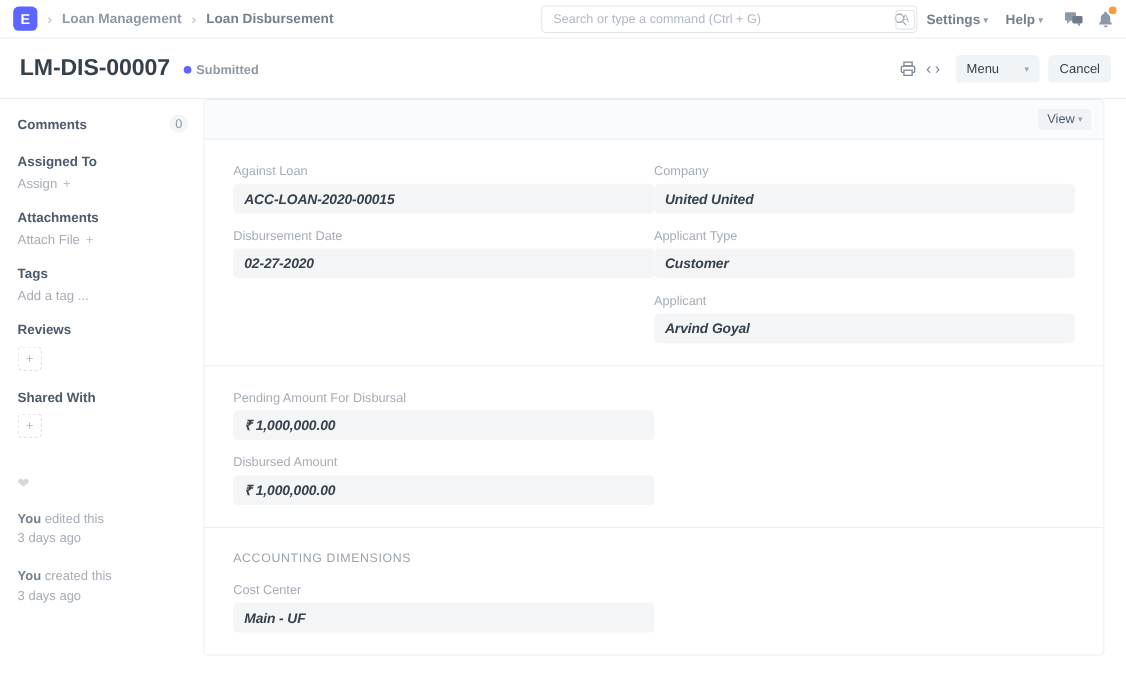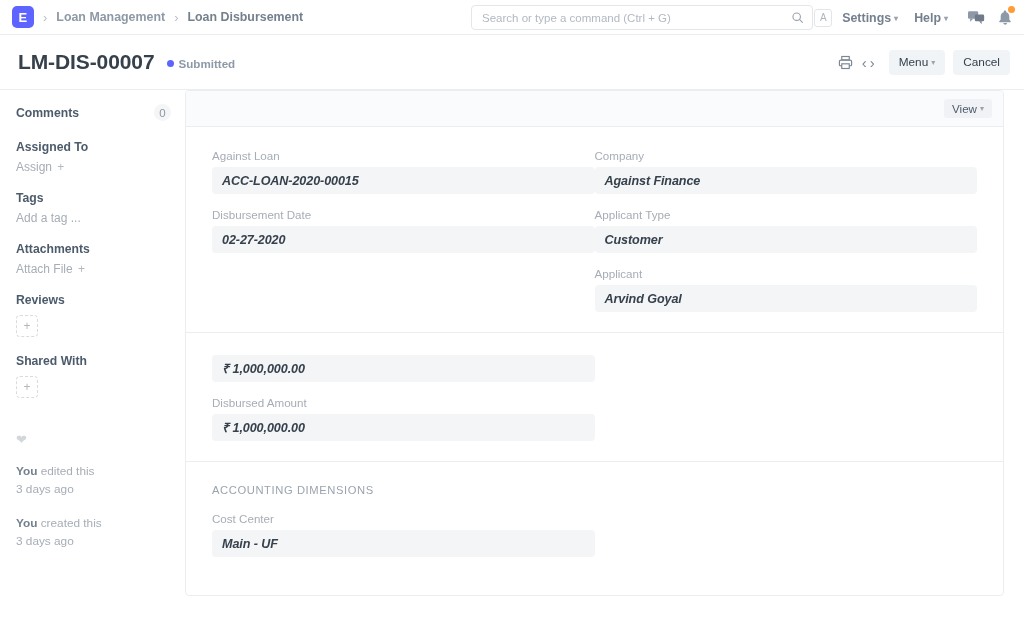--- a/index.html
+++ b/index.html
@@ -42,21 +42,21 @@
   .bc-link {
     font-size: 12.4px;
     color: #8d99a6;
     font-weight: bold;
     white-space: nowrap;
   }
   .bc-link.current { color: #74808d; }
 
   .search-wrap {
     position: absolute;
-    left: 471px;
+    left: 492px;
     top: 5px;
     width: 342px;
     height: 25px;
   }
   .search-box {
     width: 100%; height: 100%;
     border: 1px solid #e4e7ea;
     border-radius: 4px;
     background: #fff;
     display: flex; align-items: center;
@@ -146,21 +146,21 @@
   .nav-arrow { font-size: 15px; color: #7c8794; line-height: 1; font-weight: 400; }
   .btn {
     height: 25px;
     border-radius: 4px;
     font-size: 11.8px;
     display: inline-flex; align-items: center;
     padding: 0 10px;
     white-space: nowrap;
     color: #36414c;
   }
-  .btn-default { background: #f0f4f7; margin-right: 8px; }
+  .btn-default { background: #f0f4f7; margin-right: 8px; gap: 20px; }
   .btn-cancel { background: #f0f4f7; }
 
   
   .layout {
     display: flex;
     height: 396px;
     background: #fff;
   }
 
   
@@ -355,27 +355,27 @@
         <span class="sb-count">0</span>
       </div>
     </div>
 
     <div class="sb-block">
       <div class="sb-head">Assigned To</div>
       <div class="sb-sub"><span>Assign</span><span class="plus"> +</span></div>
     </div>
 
     <div class="sb-block">
+      <div class="sb-head">Attachments</div>
+      <div class="sb-sub"><span>Attach File</span><span class="plus"> +</span></div>
+    </div>
+
+    <div class="sb-block">
       <div class="sb-head">Tags</div>
       <div class="sb-sub">Add a tag ...</div>
-    </div>
-
-    <div class="sb-block">
-      <div class="sb-head">Attachments</div>
-      <div class="sb-sub"><span>Attach File</span><span class="plus"> +</span></div>
     </div>
 
     <div class="sb-block">
       <div class="sb-head">Reviews</div>
       <div class="plus-box">+</div>
     </div>
 
     <div class="sb-block">
       <div class="sb-head">Shared With</div>
       <div class="plus-box">+</div>
@@ -411,38 +411,39 @@
               <div class="field-value">ACC-LOAN-2020-00015</div>
             </div>
             <div class="field">
               <div class="field-label">Disbursement Date</div>
               <div class="field-value">02-27-2020</div>
             </div>
           </div>
           <div class="col">
             <div class="field">
               <div class="field-label">Company</div>
-              <div class="field-value">Against Finance</div>
+              <div class="field-value">United United</div>
             </div>
             <div class="field">
               <div class="field-label">Applicant Type</div>
               <div class="field-value">Customer</div>
             </div>
             <div class="field">
               <div class="field-label">Applicant</div>
               <div class="field-value">Arvind Goyal</div>
             </div>
           </div>
         </div>
       </div>
 
       <div class="section">
         <div class="cols">
           <div class="col">
             <div class="field">
+              <div class="field-label">Pending Amount For Disbursal</div>
               <div class="field-value">₹ 1,000,000.00</div>
             </div>
             <div class="field">
               <div class="field-label">Disbursed Amount</div>
               <div class="field-value">₹ 1,000,000.00</div>
             </div>
           </div>
           <div class="col"></div>
         </div>
       </div>

